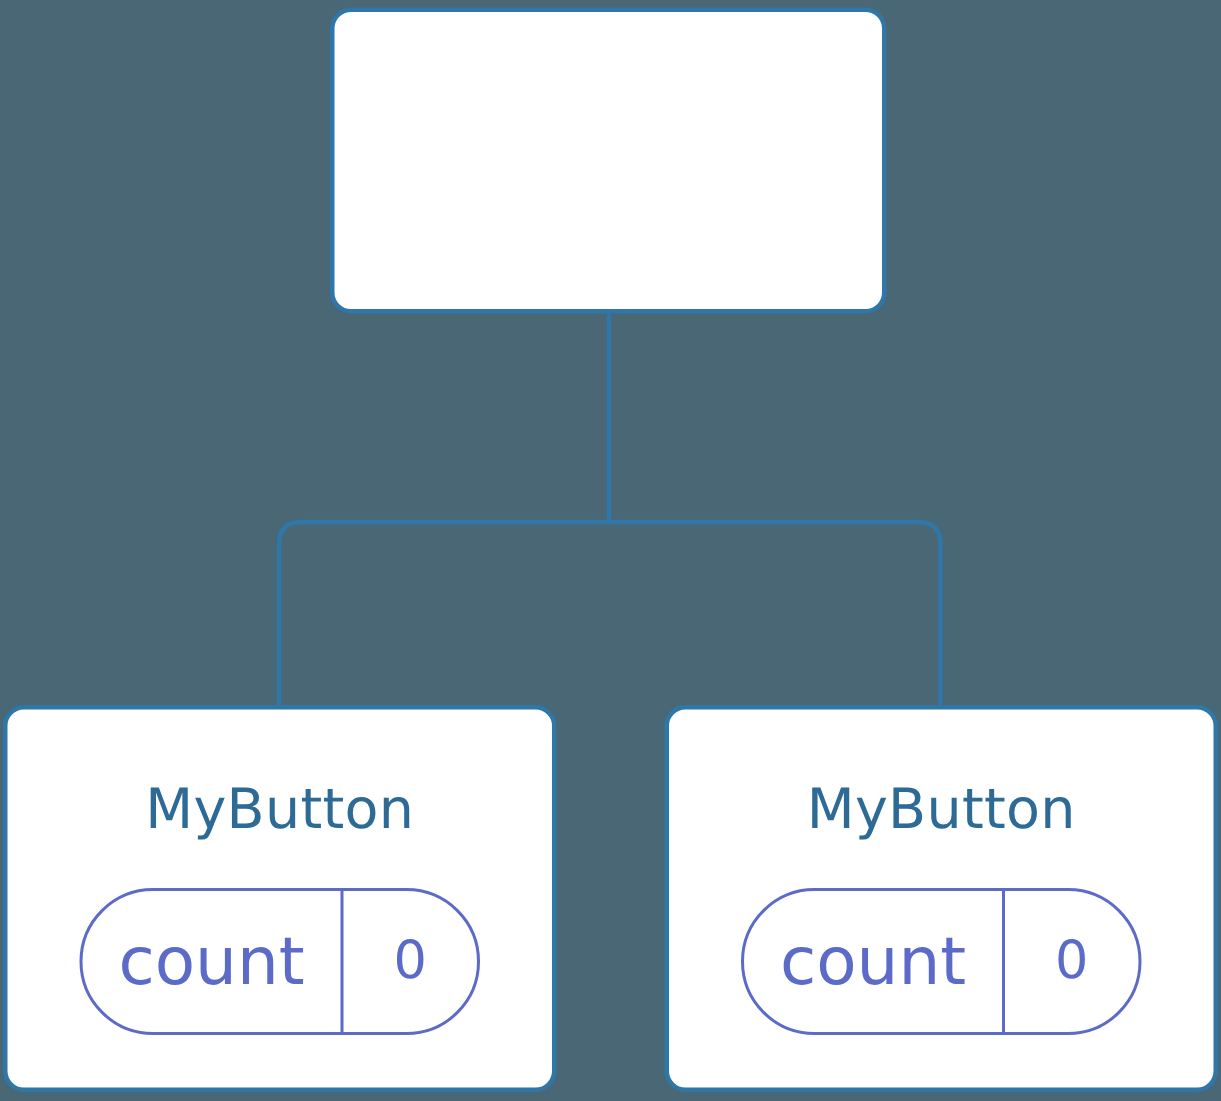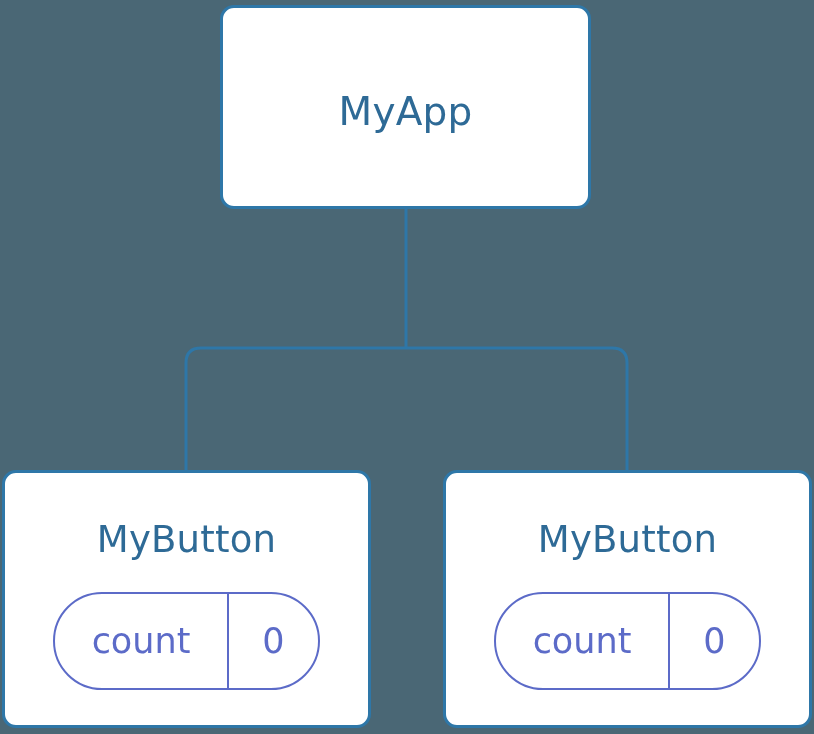--- a/index.html
+++ b/index.html
@@ -75,21 +75,21 @@
     z-index: 3;
   }
   #state-pill-0 { left: 53px; width: 267px; }
   #state-pill-1 { left: 494px; width: 267px; }
   .pill-key {
     width: 174px;
     display: flex;
     align-items: center;
     justify-content: center;
     color: #5c6bc8;
-    font-size: 35px;
+    font-size: 44px;
     border-right: 2px solid #5c6bc8;
     box-sizing: border-box;
   }
   .pill-value {
     flex: 1;
     display: flex;
     align-items: center;
     justify-content: center;
     color: #5c6bc8;
     font-size: 35px;
@@ -101,21 +101,20 @@
 <div id="canvas">
 
   <svg id="edges" viewBox="0 0 814 734" width="814" height="734" aria-hidden="true">
     <path d="M 406 209 L 406 348" fill="none" stroke="#2e77a8" stroke-width="3"></path>
     <path d="M 406 348 L 201 348 Q 186 348 186 363 L 186 470" fill="none" stroke="#2e77a8" stroke-width="3"></path>
     <path d="M 406 348 L 612 348 Q 627 348 627 363 L 627 470" fill="none" stroke="#2e77a8" stroke-width="3"></path>
   </svg>
 
   <div class="node node-root" id="node-myapp">
   </div>
-  <div class="node-title" id="title-myapp" style="z-index:3;left:220px;width:371px;top:89px;font-size:39px;">MyApp</div>
 
   <div class="node node-button" id="node-mybutton-0">
   </div>
   <div class="node-title" style="z-index:3;left:2px;width:369px;top:518px;font-size:37px;">MyButton</div>
   <div class="state-pill" id="state-pill-0">
     <div class="pill-key">count</div>
     <div class="pill-value">0</div>
   </div>
 
   <div class="node node-button" id="node-mybutton-1">

